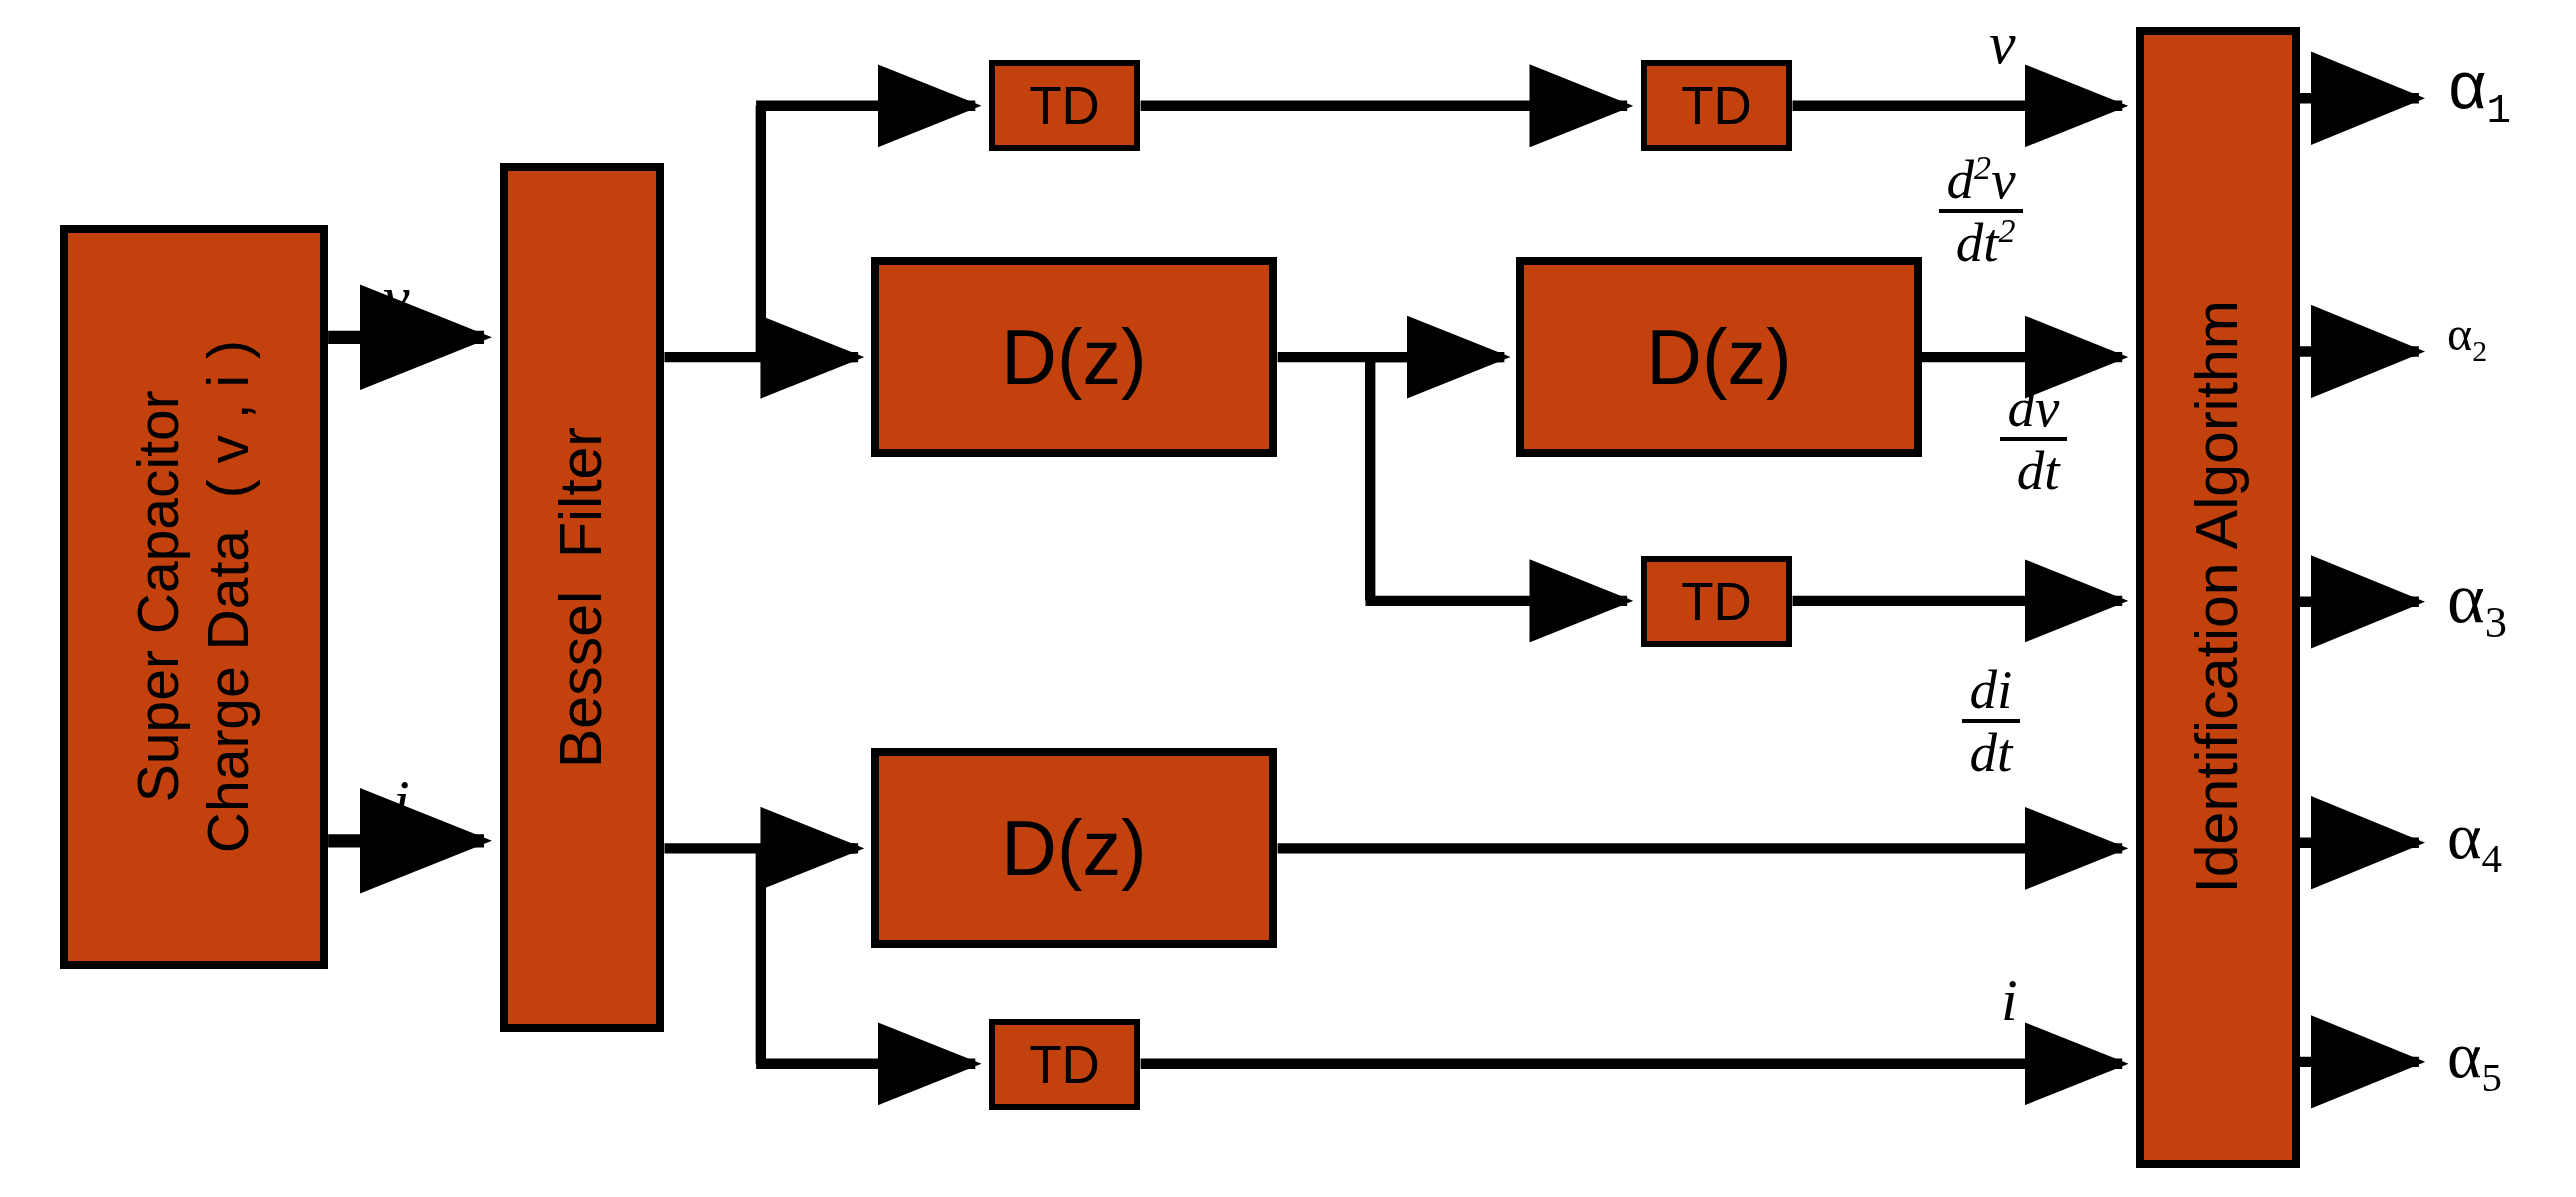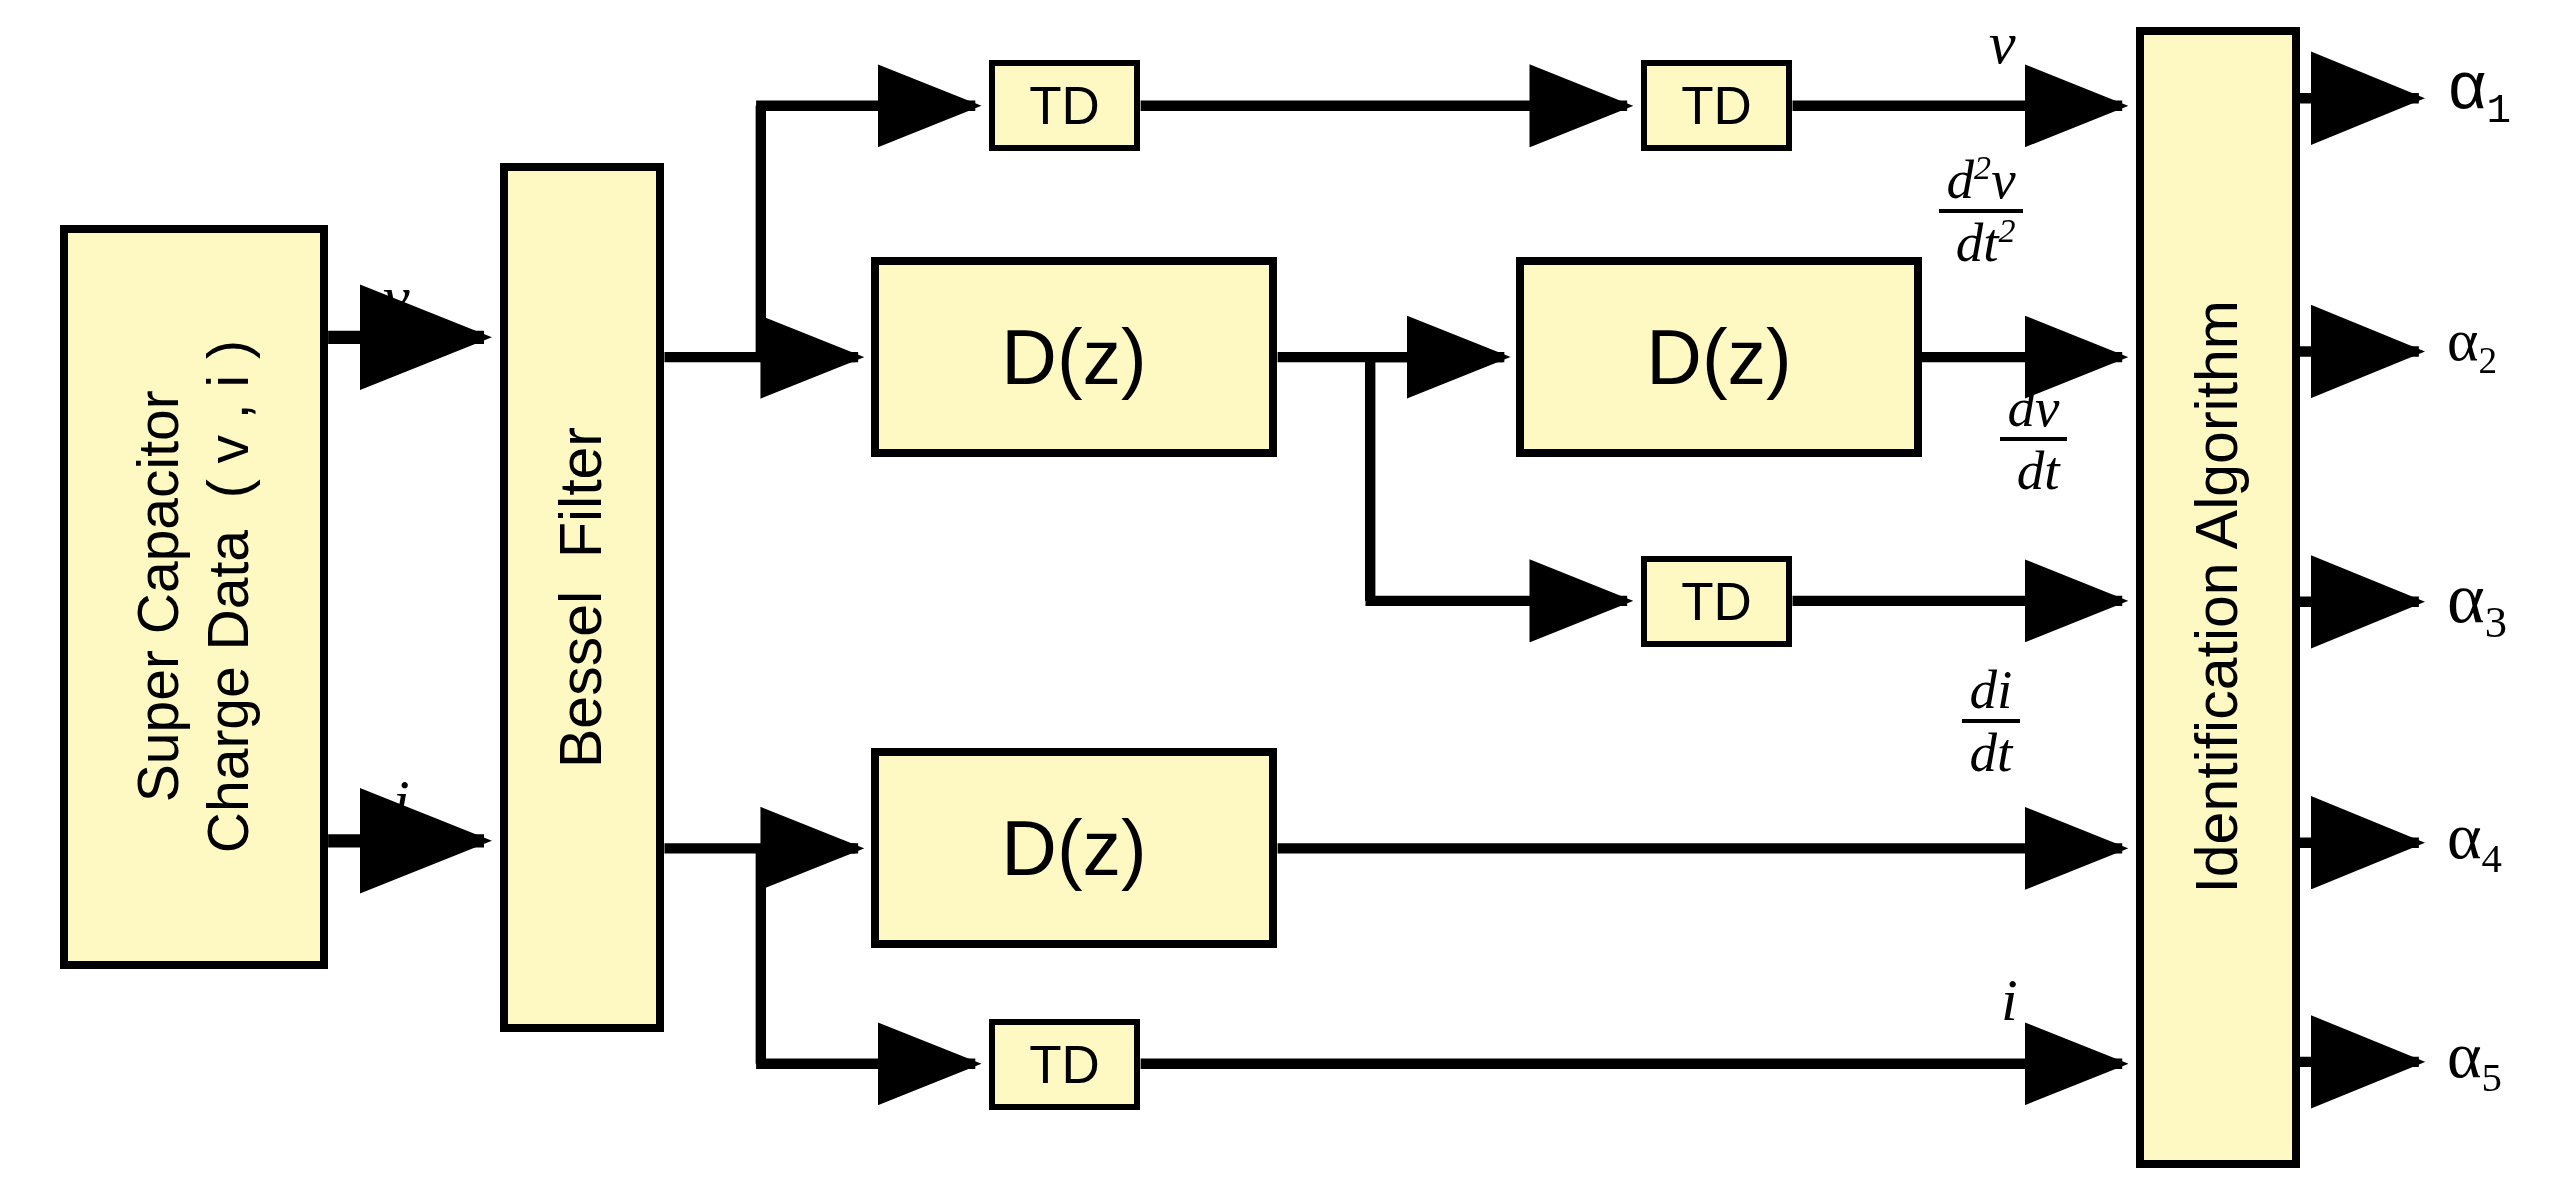--- a/index.html
+++ b/index.html
@@ -9,21 +9,21 @@
     width:2576px;height:1197px;
     background:#ffffff;
     overflow:hidden;
     font-family:"Liberation Sans", sans-serif;
   }
   #stage svg{position:absolute;left:0;top:0;width:2576px;height:1197px;}
   .blk{
     position:absolute;
     box-sizing:border-box;
     border:8.5px solid #000;
-    background:#fef9c3;
+    background:#c2410c;
     display:flex;align-items:center;justify-content:center;
     color:#000;
   }
   .blk.thin{border-width:6.6px;}
   .vert-label{
     writing-mode:vertical-rl;
     transform:rotate(180deg);
     text-align:center;
     line-height:1.22;
     white-space:pre;
@@ -174,21 +174,21 @@
   </span>
 
   <span class="mathfrac" style="left:1962px;top:626px;font-size:55px;margin-top:36px;">
     <span class="num">di</span>
     <span class="den">dt</span>
   </span>
 
   <span class="alpha" style="left:2447px;top:53px;font-size:66px;font-family:Liberation Mono, monospace;">
     <span>α</span><sub>1</sub>
   </span>
-  <span class="alpha" style="left:2447px;top:306px;font-size:60px;">
+  <span class="alpha" style="left:2447px;top:306px;font-size:48px;">
     <span>α</span><sub>2</sub>
   </span>
   <span class="alpha" style="left:2447px;top:557px;font-size:72px;text-align:center;">
     <span>α</span><sub>3</sub>
   </span>
   <span class="alpha" style="left:2447px;top:798px;font-size:66px;text-align:right;">
     <span>α</span><sub>4</sub>
   </span>
   <span class="alpha" style="left:2447px;top:1017px;font-size:66px;">
     <span>α</span><sub>5</sub>

